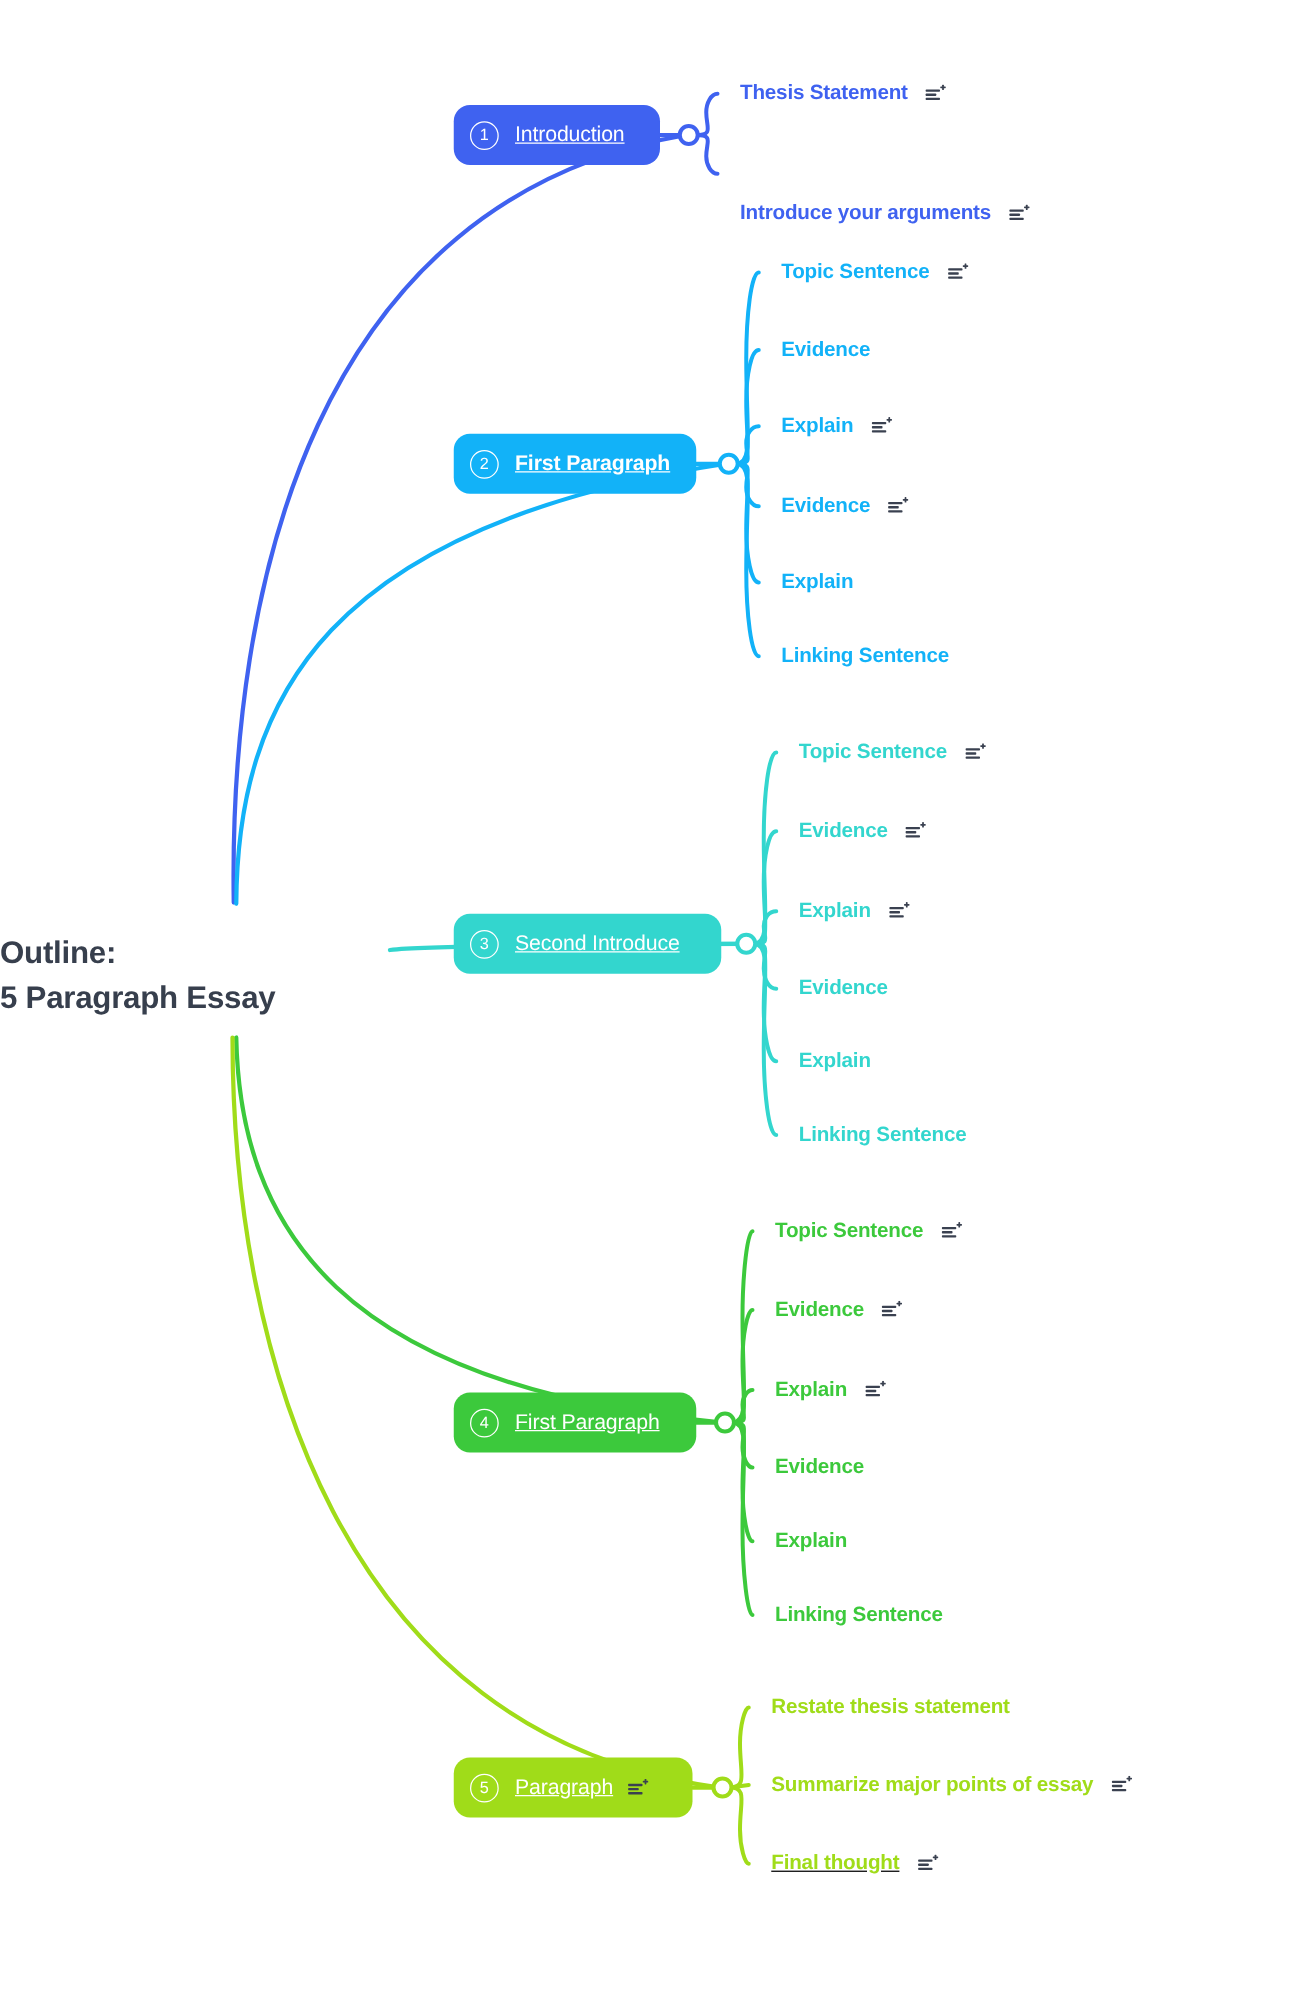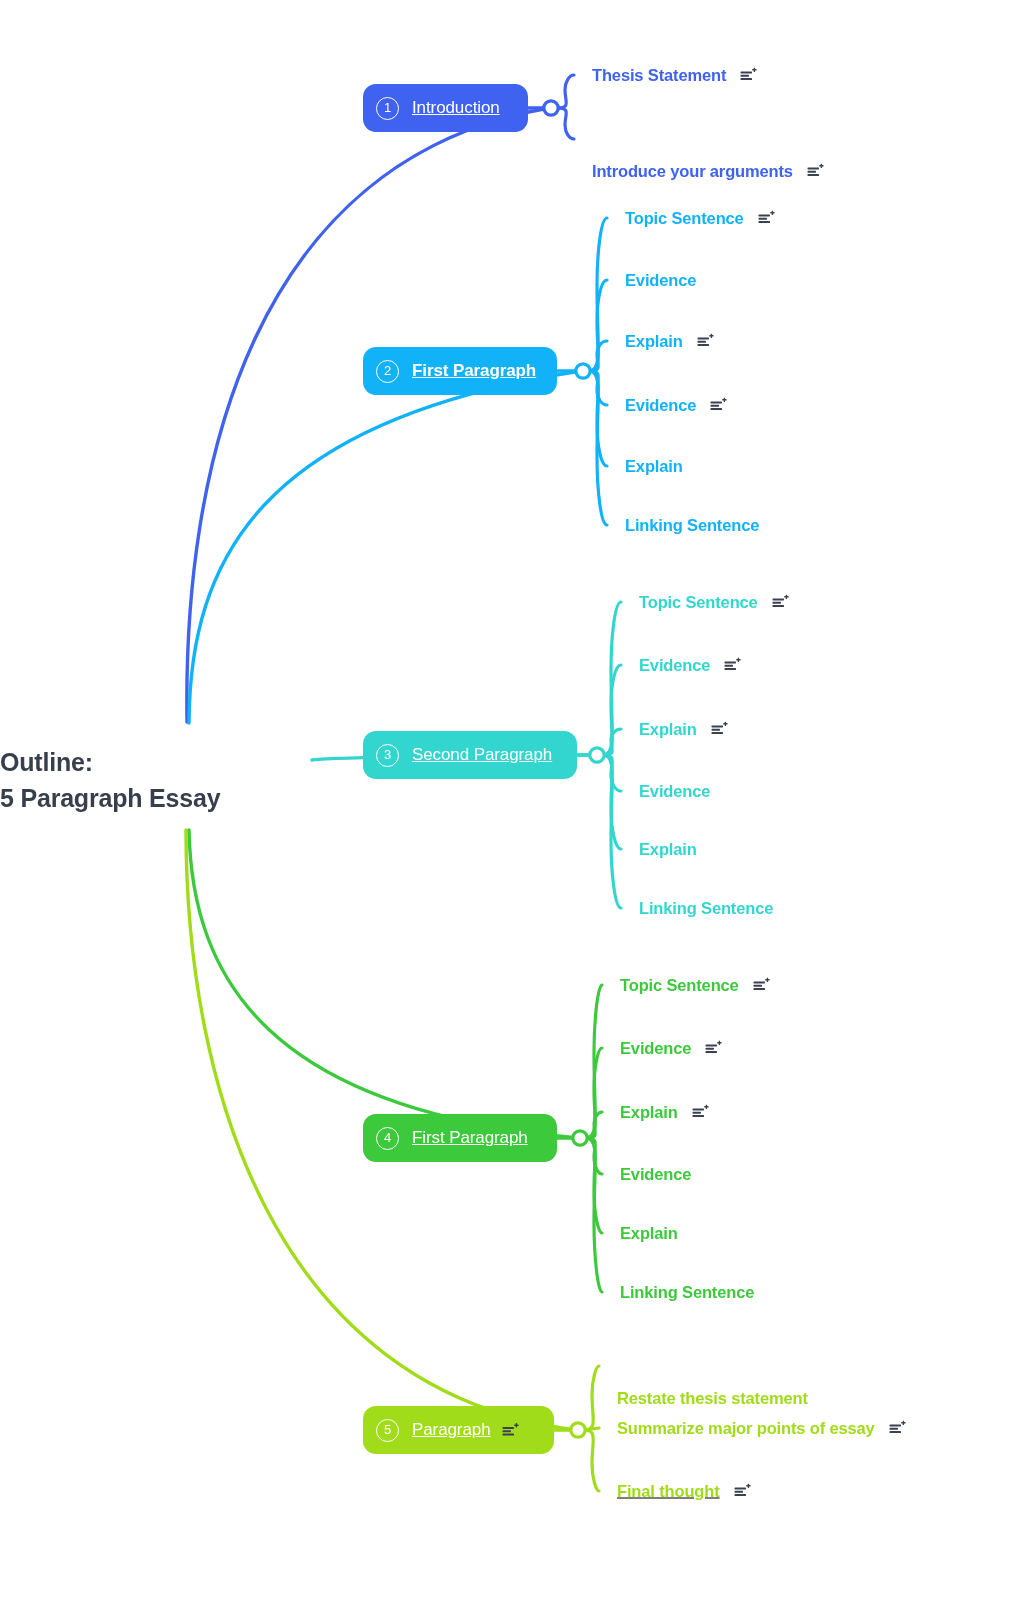--- a/index.html
+++ b/index.html
@@ -209,21 +209,21 @@
         </span>
       </div>
       <div class="leaf" style="left: 625px; top: 466px;">
         <span class="leaf-label" style="color: rgb(18, 178, 248);">Explain</span>
       </div>
       <div class="leaf" style="left: 625px; top: 525px;">
         <span class="leaf-label" style="color: rgb(18, 178, 248);">Linking Sentence</span>
       </div>
       <div class="branch-node" style="left: 363px; top: 731px; width: 214px; height: 48px; background: rgb(51, 214, 206);">
         <span class="branch-num">3</span>
-        <span class="branch-label">Second Paragraph</span>
+        <span class="branch-label">Second Introduce</span>
       </div>
       <div class="leaf" style="left: 639px; top: 602px;">
         <span class="leaf-label" style="color: rgb(51, 214, 206);">Topic Sentence</span>
         <span class="node-icon">
           <svg width="17" height="15" viewBox="0 0 17 15" class="note-icon">
             <rect x="0.5" y="4" width="11.5" height="1.9" rx="0.6" fill="#3a4150"></rect>
             <rect x="0.5" y="7.3" width="8.5" height="1.9" rx="0.6" fill="#3a4150"></rect>
             <rect x="0.5" y="10.6" width="11.5" height="1.9" rx="0.6" fill="#3a4150"></rect>
             <rect x="12.2" y="1.6" width="4.4" height="1.4" rx="0.5" fill="#3a4150"></rect>
             <rect x="13.7" y="0.1" width="1.4" height="4.4" rx="0.5" fill="#3a4150"></rect>
@@ -318,21 +318,21 @@
         <span class="node-icon">
           <svg width="17" height="15" viewBox="0 0 17 15" class="note-icon">
             <rect x="0.5" y="4" width="11.5" height="1.9" rx="0.6" fill="#3a4150"></rect>
             <rect x="0.5" y="7.3" width="8.5" height="1.9" rx="0.6" fill="#3a4150"></rect>
             <rect x="0.5" y="10.6" width="11.5" height="1.9" rx="0.6" fill="#3a4150"></rect>
             <rect x="12.2" y="1.6" width="4.4" height="1.4" rx="0.5" fill="#3a4150"></rect>
             <rect x="13.7" y="0.1" width="1.4" height="4.4" rx="0.5" fill="#3a4150"></rect>
           </svg>
         </span>
       </div>
-      <div class="leaf" style="left: 617px; top: 1366px; margin-top: 32px;">
+      <div class="leaf" style="left: 617px; top: 1366px;">
         <span class="leaf-label" style="color: rgb(160, 220, 25);">Restate thesis statement</span>
       </div>
       <div class="leaf" style="left: 617px; top: 1428px;">
         <span class="leaf-label" style="color: rgb(160, 220, 25);">Summarize major points of essay</span>
         <span class="node-icon">
           <svg width="17" height="15" viewBox="0 0 17 15" class="note-icon">
             <rect x="0.5" y="4" width="11.5" height="1.9" rx="0.6" fill="#3a4150"></rect>
             <rect x="0.5" y="7.3" width="8.5" height="1.9" rx="0.6" fill="#3a4150"></rect>
             <rect x="0.5" y="10.6" width="11.5" height="1.9" rx="0.6" fill="#3a4150"></rect>
             <rect x="12.2" y="1.6" width="4.4" height="1.4" rx="0.5" fill="#3a4150"></rect>

